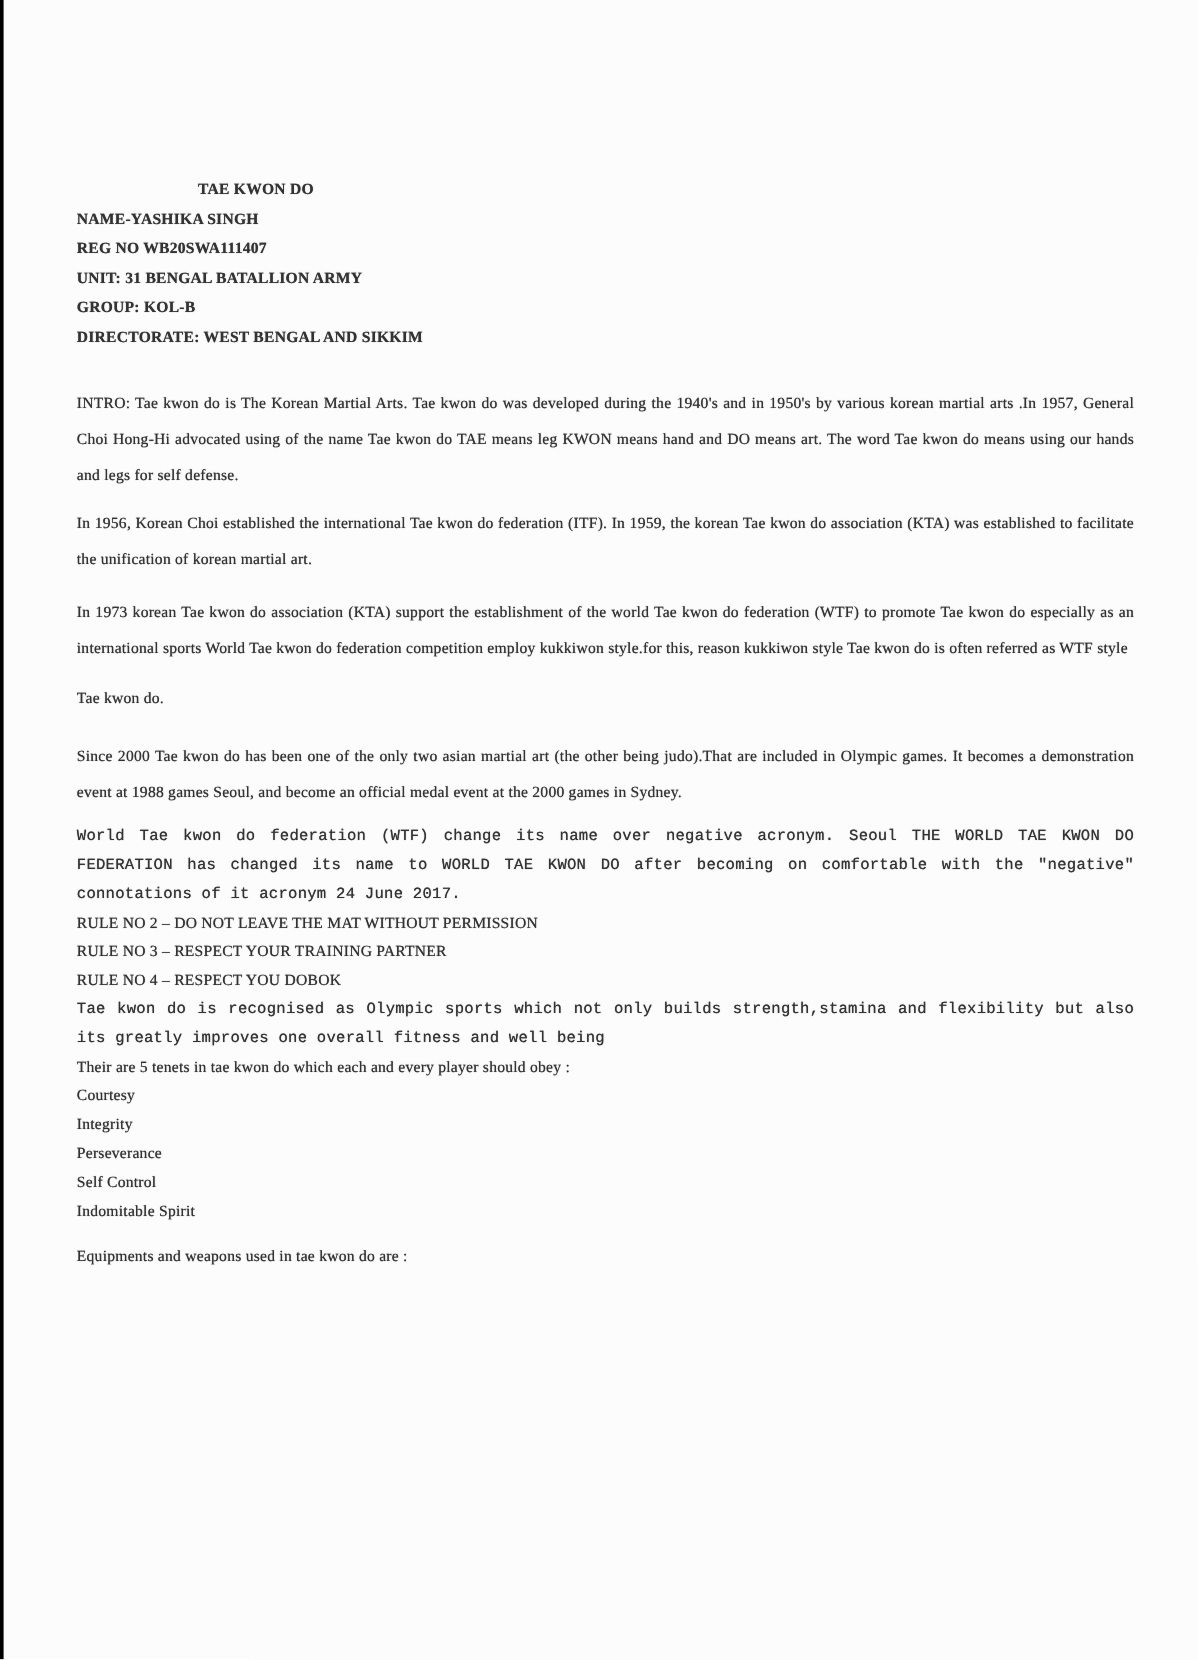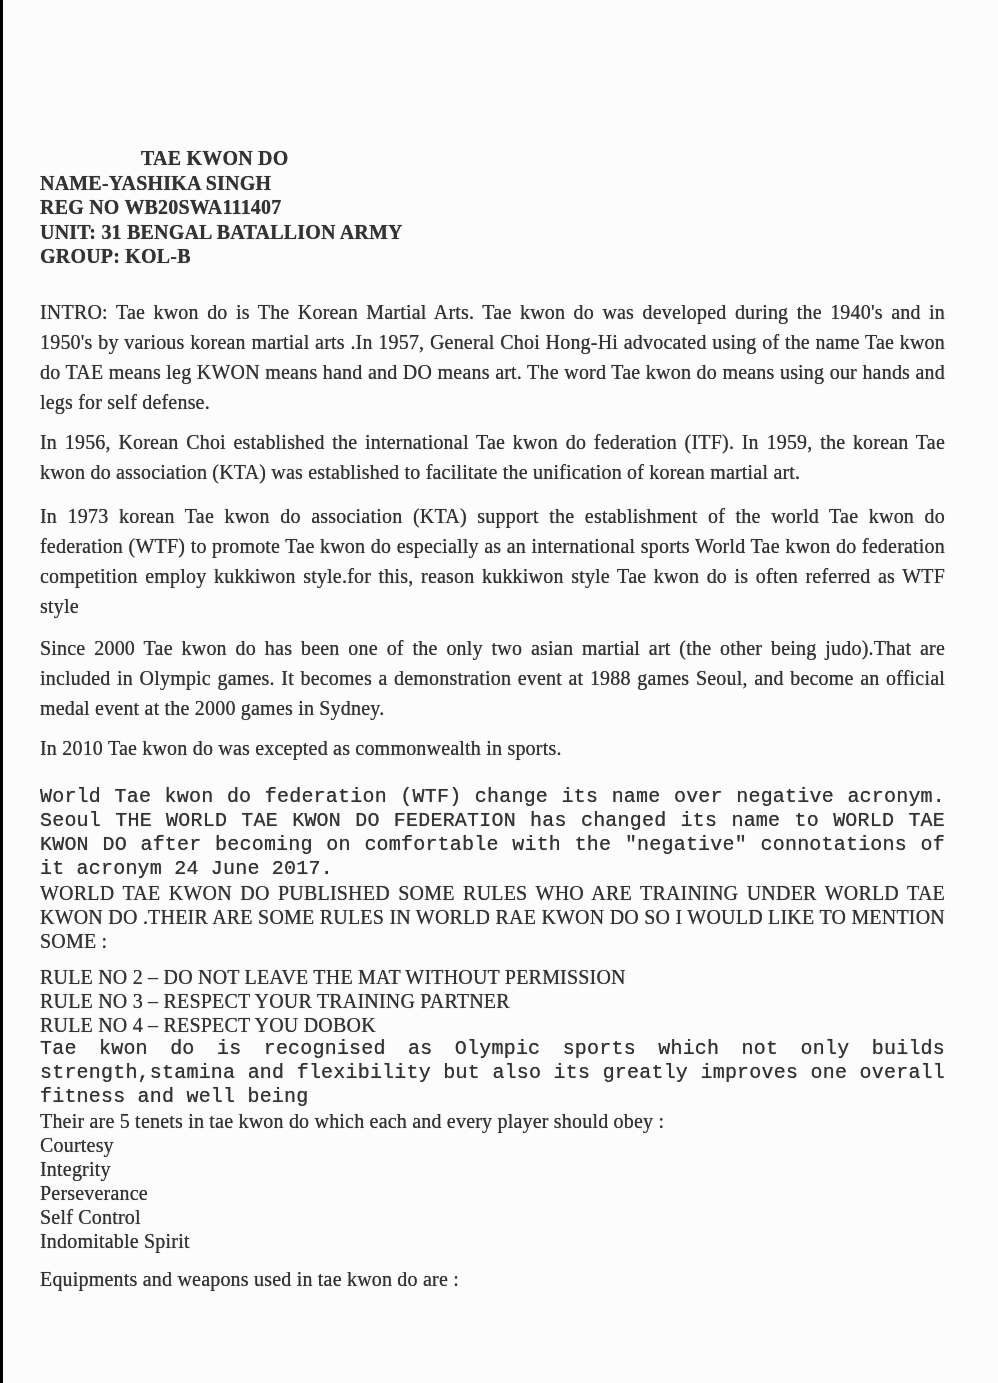--- a/index.html
+++ b/index.html
@@ -19,24 +19,24 @@
   .left-edge {
     position: absolute;
     left: 0;
     top: 0;
     width: 3px;
     height: 100%;
     background: #000000;
   }
   .content {
     position: absolute;
-    left: 40px;
+    left: 64px;
     right: 53px;
     top: 146px;
-    font-size: 20px;
+    font-size: 13px;
     letter-spacing: 0.2px;
     text-shadow: 0 0 0.7px rgba(50,50,50,0.85);
   }
   .hdr-block {
     font-weight: bold;
     line-height: 24.5px;
     margin: 0 0 28px 0;
   }
   .doc-title {
     padding-left: 101px;
@@ -68,36 +68,36 @@
   <div class="left-edge"></div>
 
   <div class="content">
 
     <div class="hdr-block">
       <div class="doc-title">TAE KWON DO</div>
       <div>NAME-YASHIKA SINGH</div>
       <div>REG NO WB20SWA111407</div>
       <div>UNIT: 31 BENGAL BATALLION ARMY</div>
       <div>GROUP: KOL-B</div>
+      <div>DIRECTORATE: WEST BENGAL AND SIKKIM</div>
     </div>
 
     <p class="p30 mb10">INTRO: Tae kwon do is The Korean Martial Arts. Tae kwon do was developed during the 1940's and in 1950's by various korean martial arts .In 1957, General Choi Hong-Hi advocated using of the name Tae kwon do TAE means leg KWON means hand and DO means art. The word Tae kwon do means using our hands and legs for self defense.</p>
 
     <p class="p30 mb14">In 1956, Korean Choi established the international Tae kwon do federation (ITF). In 1959, the korean Tae kwon do association (KTA) was established to facilitate the unification of korean martial art.</p>
 
     <p class="p30 mb12s">In 1973 korean Tae kwon do association (KTA) support the establishment of the world Tae kwon do federation (WTF) to promote Tae kwon do especially as an international sports World Tae kwon do federation competition employ kukkiwon style.for this, reason kukkiwon style Tae kwon do is often referred as WTF style</p>
 
+    <p class="p30 mb18">Tae kwon do.</p>
 
     <p class="p30 mb10">Since 2000 Tae kwon do has been one of the only two asian martial art (the other being judo).That are included in Olympic games. It becomes a demonstration event at 1988 games Seoul, and become an official medal event at the 2000 games in Sydney.</p>
 
-    <p class="p30 mb22">In 2010 Tae kwon do was excepted as commonwealth in sports.</p>
 
     <p class="p24 mb0">World Tae kwon do federation (WTF) change its name over negative acronym. Seoul THE WORLD TAE KWON DO FEDERATION has changed its name to WORLD TAE KWON DO after becoming on comfortable with the "negative" connotations of it acronym 24 June 2017.</p>
 
-    <p class="p24 mb12s">WORLD TAE KWON DO PUBLISHED SOME RULES WHO ARE TRAINING UNDER WORLD TAE KWON DO .THEIR ARE SOME RULES IN WORLD RAE KWON DO SO I WOULD LIKE TO MENTION SOME :</p>
 
     <div class="p24">RULE NO 2 – DO NOT LEAVE THE MAT WITHOUT PERMISSION</div>
     <div class="p24">RULE NO 3 – RESPECT YOUR TRAINING PARTNER</div>
     <div class="p24">RULE NO 4 – RESPECT YOU DOBOK</div>
 
     <p class="p24 mb0">Tae kwon do is recognised as Olympic sports which not only builds strength,stamina and flexibility but also its greatly improves one overall fitness and well being</p>
 
     <div class="p24">Their are 5 tenets in tae kwon do which each and every player should obey :</div>
     <div class="p24">Courtesy</div>
     <div class="p24">Integrity</div>

